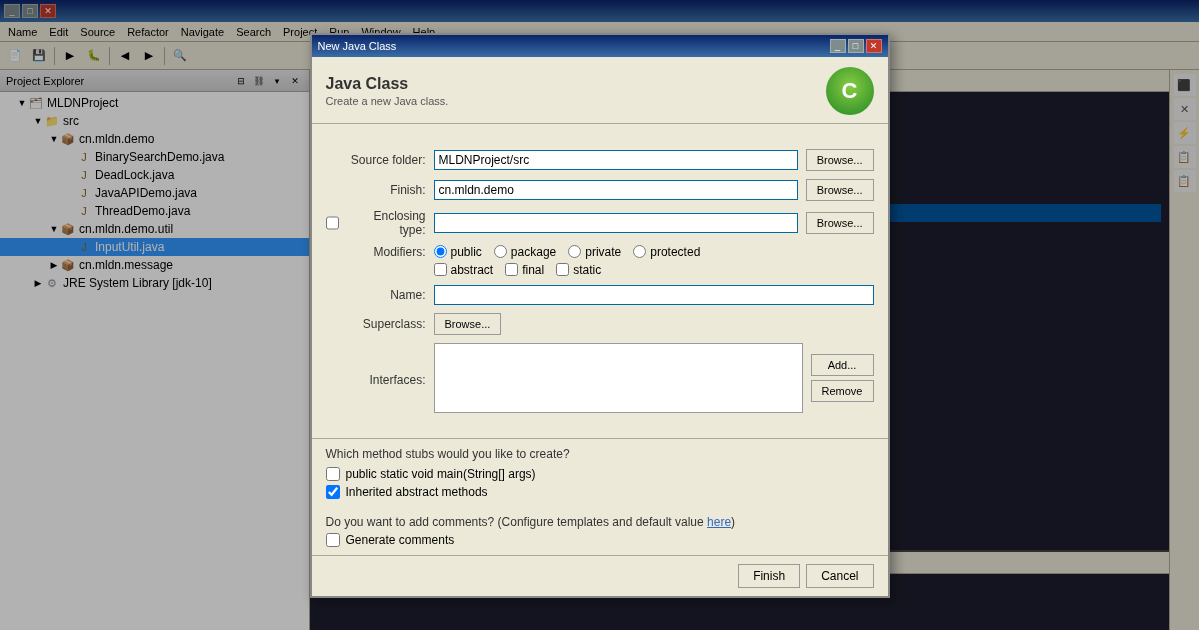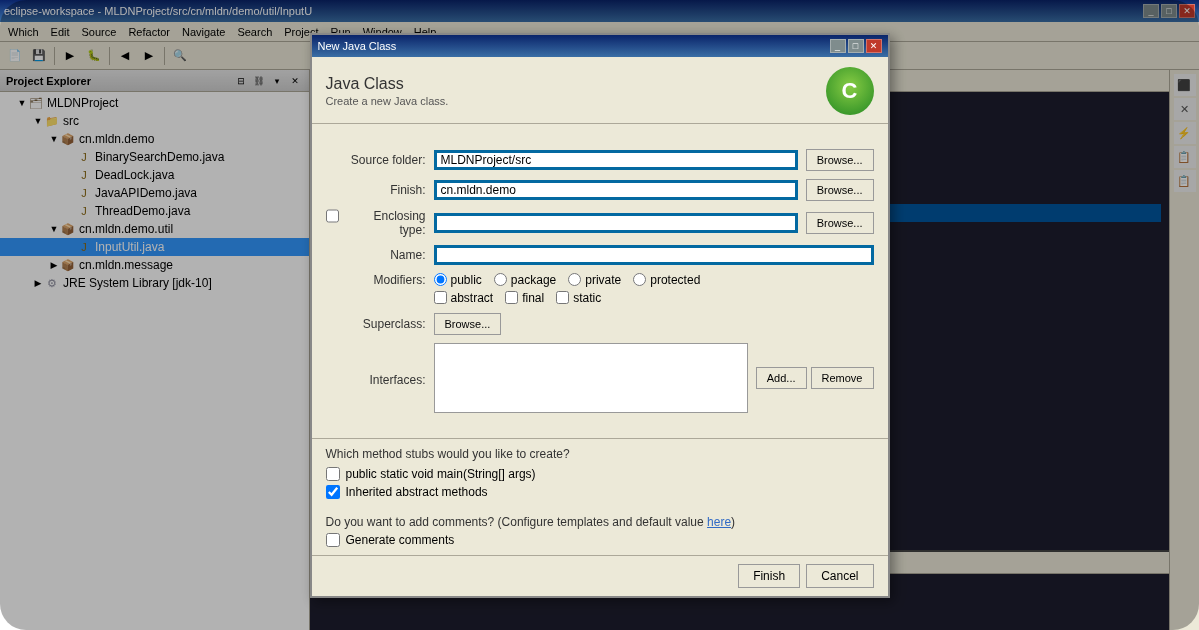--- a/index.html
+++ b/index.html
@@ -25,21 +25,21 @@
     .toolbar { height: 28px; background: #ece9d8; display: flex; align-items: center; padding: 2px 4px; border-bottom: 1px solid #aca899; gap: 2px; }
     .toolbar-btn { height: 22px; width: 22px; border: 1px solid transparent; background: transparent; display: flex; align-items: center; justify-content: center; cursor: pointer; font-size: 11px; }
     .toolbar-sep { width: 1px; height: 18px; background: #aca899; margin: 0 2px; }
 
     
     .main-area { flex: 1; display: flex; overflow: hidden; }
 
     
     .sidebar { width: 310px; display: flex; flex-direction: column; border-right: 1px solid #aca899; background: white; }
     .sidebar-header { height: 22px; background: linear-gradient(to bottom, #e8e8e8, #d0d0d0); display: flex; align-items: center; padding: 0 6px; font-size: 11px; border-bottom: 1px solid #aca899; justify-content: space-between; }
-    .sidebar-header-title { font-weight: bold; text-align: right; }
+    .sidebar-header-title { font-weight: normal; text-align: right; }
     .sidebar-header-icons { display: flex; gap: 2px; }
     .sidebar-icon-btn { width: 16px; height: 16px; font-size: 9px; display: flex; align-items: center; justify-content: center; cursor: pointer; }
     .sidebar-content { flex: 1; overflow: auto; padding: 2px 0; }
     .tree-item { display: flex; align-items: center; padding: 1px 0; cursor: pointer; white-space: nowrap; font-size: 12px; }
     .tree-item.selected { background: #3399ff; color: white; }
     .tree-indent { display: inline-block; width: 16px; flex-shrink: 0; }
     .tree-arrow { width: 12px; display: inline-flex; align-items: center; justify-content: center; font-size: 9px; flex-shrink: 0; }
     .tree-icon { width: 16px; height: 16px; display: inline-flex; align-items: center; justify-content: center; font-size: 11px; margin-right: 3px; flex-shrink: 0; }
     .icon-package { color: #886030; }
     .icon-java { color: #8b6914; }
@@ -59,39 +59,39 @@
 
     
     .bottom-panel { height: 80px; background: #1e1e2e; border-top: 2px solid #444; display: flex; flex-direction: column; }
     .bottom-tabs { height: 22px; background: #ece9d8; display: flex; align-items: flex-end; border-bottom: 1px solid #aca899; }
     .bottom-tab { height: 20px; padding: 0 8px; border: 1px solid #aca899; border-bottom: none; background: #ece9d8; font-size: 11px; display: flex; align-items: center; cursor: pointer; }
     .bottom-tab.active { background: white; }
     .bottom-content { flex: 1; background: #1e1e2e; color: #d4d4d4; font-family: monospace; font-size: 11px; padding: 2px 6px; overflow: auto; }
     .terminated-text { color: #d4d4d4; }
 
     
-    .dialog-overlay { position: fixed; top: 0; left: 0; width: 100%; height: 100%; background: rgba(0,0,0,0.3); display: flex; align-items: center; justify-content: center; z-index: 100; border-radius: 26px; }
+    .dialog-overlay { position: fixed; top: 0; left: 0; width: 100%; height: 100%; background: rgba(0,0,0,0.3); display: flex; align-items: center; justify-content: center; z-index: 100; }
     .dialog { width: 580px; background: #ece9d8; border: 2px solid #888; box-shadow: 4px 4px 12px rgba(0,0,0,0.4); display: flex; flex-direction: column; }
     .dialog-title-bar { height: 22px; background: linear-gradient(to bottom, #0a246a, #3a6ea5); display: flex; align-items: center; padding: 0 6px; color: white; font-size: 11px; }
     .dialog-title-text { flex: 1; }
     .dialog-tb-btns { display: flex; gap: 2px; }
     .dialog-tb-btn { width: 16px; height: 14px; font-size: 9px; display: flex; align-items: center; justify-content: center; cursor: pointer; border: 1px solid rgba(255,255,255,0.3); color: white; }
     .dialog-tb-btn.close { background: #c0392b; }
     .dialog-tb-btn.min, .dialog-tb-btn.max { background: #7f8c8d; }
 
     .dialog-header { padding: 10px 14px 8px 14px; display: flex; align-items: center; justify-content: space-between; border-bottom: 1px solid #aca899; }
     .dialog-header-left { }
-    .dialog-header-title { font-size: 16px; font-weight: normal; color: #333; }
+    .dialog-header-title { font-size: 16px; font-weight: bold; color: #333; }
     .dialog-header-subtitle { font-size: 11px; color: #555; margin-top: 2px; }
     .java-icon { width: 48px; height: 48px; background: radial-gradient(circle at 50% 40%, #88cc44, #228822); border-radius: 50%; display: flex; align-items: center; justify-content: center; color: white; font-size: 22px; font-weight: bold; }
 
     .dialog-body { padding: 25px 14px; display: flex; flex-direction: column; gap: 8px; }
     .form-row { display: flex; align-items: center; gap: 8px; }
     .form-label { width: 100px; text-align: right; font-size: 12px; color: #333; flex-shrink: 0; }
-    .form-input { flex: 1; height: 20px; border: 3px solid #0369a1; background: white; padding: 0 4px; font-size: 12px; font-family: inherit; }
+    .form-input { flex: 1; height: 20px; border: 1px solid #0369a1; background: white; padding: 0 4px; font-size: 12px; font-family: inherit; }
     .form-btn { height: 22px; padding: 0 10px; background: #ece9d8; border: 1px solid #999; font-size: 11px; cursor: pointer; white-space: nowrap; }
     .form-checkbox { width: 14px; height: 14px; cursor: pointer; }
     .form-textarea { flex: 1; height: 70px; border: 1px solid #999; background: white; padding: 4px; font-size: 12px; font-family: inherit; resize: none; }
     .radio-group { display: flex; align-items: center; gap: 4px; font-size: 12px; }
     .checkbox-group { display: flex; align-items: center; gap: 4px; font-size: 12px; }
 
     .stubs-section { padding: 8px 14px; border-top: 1px solid #aca899; }
     .stubs-title { font-size: 12px; color: #333; margin-bottom: 6px; }
     .stubs-check { display: flex; align-items: flex-start; gap: 6px; font-size: 12px; margin-bottom: 4px; }
 
@@ -106,30 +106,29 @@
     
     .right-icons { width: 30px; background: #ece9d8; border-left: 1px solid #aca899; display: flex; flex-direction: column; align-items: center; padding: 4px 0; gap: 2px; }
     .right-icon-btn { width: 22px; height: 22px; display: flex; align-items: center; justify-content: center; font-size: 11px; cursor: pointer; color: #555; border: 1px solid transparent; }
   </style>
 </head>
 <body>
 
 <div class="screen">
 
   <div class="title-bar">
-    <span class="title-bar-text">eclipse-workspace - MLDNProject/src/cn/mldn/demo/util/InputU</span>
     <div class="title-bar-buttons">
       <div class="tb-btn min">_</div>
       <div class="tb-btn max">□</div>
       <div class="tb-btn close">✕</div>
     </div>
   </div>
 
   <div class="menu-bar">
-    <span class="menu-item">Which</span>
+    <span class="menu-item">Name</span>
     <span class="menu-item">Edit</span>
     <span class="menu-item">Source</span>
     <span class="menu-item">Refactor</span>
     <span class="menu-item">Navigate</span>
     <span class="menu-item">Search</span>
     <span class="menu-item">Project</span>
     <span class="menu-item">Run</span>
     <span class="menu-item">Window</span>
     <span class="menu-item">Help</span>
   </div>
@@ -343,31 +342,26 @@
         <button class="form-btn">Browse...</button>
       </div>
 
       <div class="form-row">
         <label class="form-label">Finish:</label>
         <input class="form-input" type="text" value="cn.mldn.demo" style="">
         <button class="form-btn">Browse...</button>
       </div>
 
       <div class="form-row">
-        <label class="form-label" style="display:flex;align-items:flex-start;gap:16px;justify-content:flex-end">
+        <label class="form-label" style="display:flex;align-items:center;gap:16px;justify-content:flex-end">
           <input type="checkbox" class="form-checkbox" style="">
           <span>Enclosing type:</span>
         </label>
         <input class="form-input" type="text" value="" style="">
         <button class="form-btn">Browse...</button>
-      </div>
-
-      <div class="form-row">
-        <label class="form-label">Name:</label>
-        <input class="form-input" type="text" value="" style="flex: 1 1 0%;">
       </div>
 
       <div class="form-row" style="align-items:flex-start">
         <label class="form-label">Modifiers:</label>
         <div style="flex:1">
           <div style="display:flex;gap:12px;align-items:center;margin-bottom:4px">
             <label class="radio-group">
               <input type="radio" name="modifier" checked="" style="">
               <span>public</span>
             </label>
@@ -395,28 +389,33 @@
             </label>
             <label class="checkbox-group">
               <input type="checkbox" style="">
               <span>static</span>
             </label>
           </div>
         </div>
       </div>
 
       <div class="form-row">
+        <label class="form-label">Name:</label>
+        <input class="form-input" type="text" value="" style="flex: 1 1 0%;">
+      </div>
+
+      <div class="form-row">
         <label class="form-label">Superclass:</label>
         <button class="form-btn">Browse...</button>
       </div>
 
       <div class="form-row" style="align-items:center">
         <label class="form-label" style="margin-top:4px">Interfaces:</label>
         <textarea class="form-textarea" style=""></textarea>
-        <div style="display:flex;flex-direction:row;gap:4px">
+        <div style="display:flex;flex-direction:column;gap:4px">
           <button class="form-btn">Add...</button>
           <button class="form-btn">Remove</button>
         </div>
       </div>
     </div>
 
     <div class="stubs-section">
       <div class="stubs-title">Which method stubs would you like to create?</div>
       <div class="stubs-check">
         <input type="checkbox" class="form-checkbox" style="">

